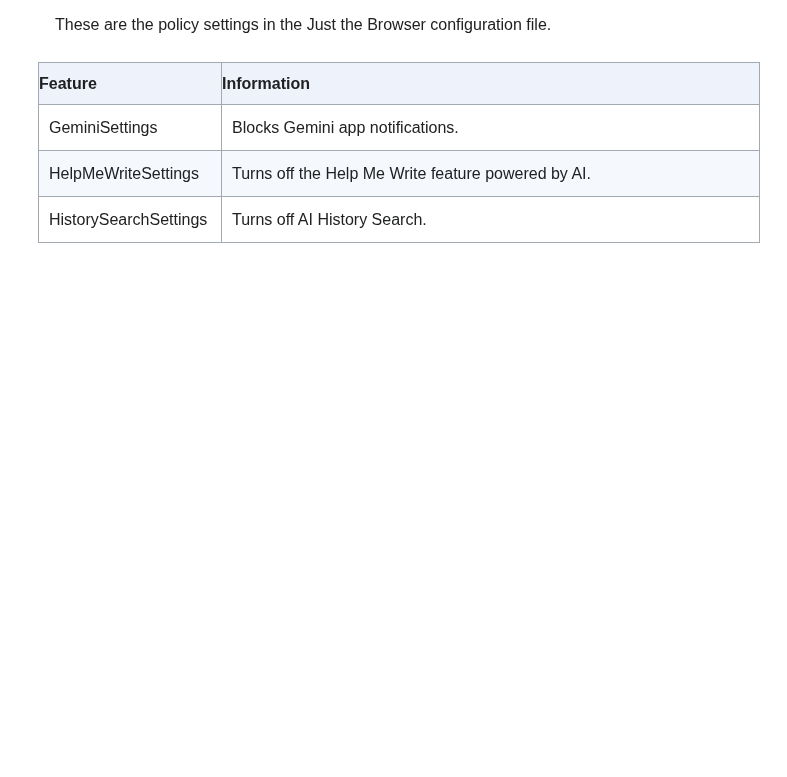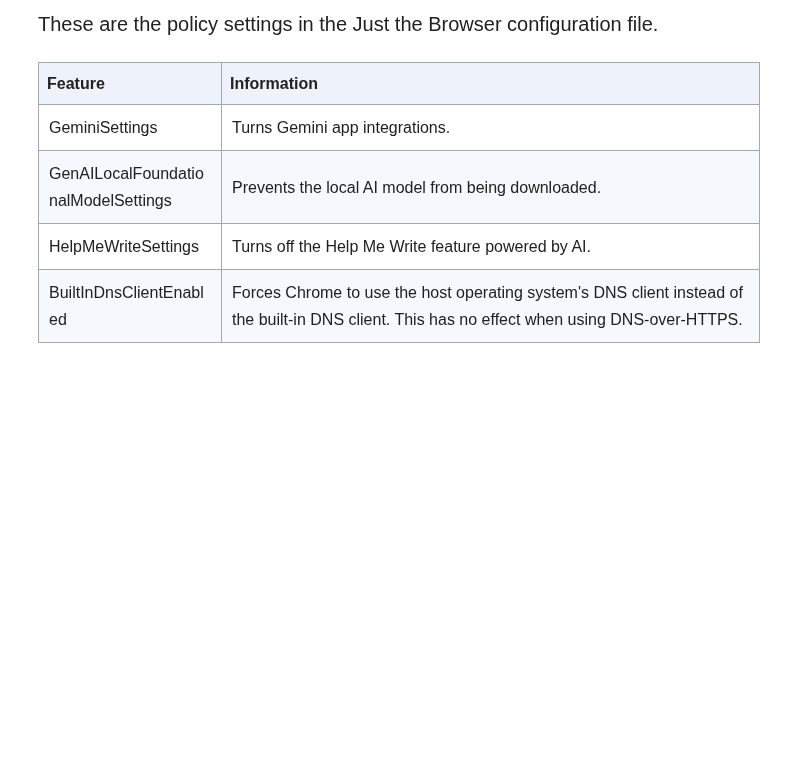--- a/index.html
+++ b/index.html
@@ -18,22 +18,22 @@
   body {
     width: 787px;
     min-height: 777px;
     font-family: "Liberation Sans", sans-serif;
     color: var(--text);
   }
   .page {
     padding: 11px 28px 20px 38px;
   }
   .intro {
-    margin: 0 0 24px 0;
-    font-size: 20px;
+    margin: 0 0 24px 17px;
+    font-size: 16px;
     line-height: 27px;
     color: var(--text);
   }
   table.policy-table {
     border-collapse: collapse;
     table-layout: fixed;
     width: 721px;
     font-size: 16px;
     line-height: 27px;
     color: var(--text);
@@ -42,21 +42,21 @@
   table.policy-table td {
     border: 1px solid var(--border);
     text-align: left;
     vertical-align: middle;
     overflow-wrap: break-word;
     word-wrap: break-word;
   }
   table.policy-table th {
     background: var(--header-bg);
     font-weight: bold;
-    padding: 7px 8px;
+    padding: 7px 0;
   }
   table.policy-table td {
     padding: 9px 10px;
     background: #ffffff;
   }
   table.policy-table col.feature-col { width: 183px; }
   table.policy-table col.info-col { width: 538px; }
   table.policy-table tbody tr:nth-child(even) td {
     background: var(--stripe-bg);
   }
@@ -74,29 +74,25 @@
     </colgroup>
     <thead>
       <tr>
         <th>Feature</th>
         <th>Information</th>
       </tr>
     </thead>
     <tbody>
         <tr>
           <td>GeminiSettings</td>
-          <td>Turns Gemini app integrations.</td>
-        </tr>
-        <tr>
-          <td>GenAILocalFoundationalModelSettings</td>
-          <td>Prevents the local AI model from being downloaded.</td>
+          <td>Blocks Gemini app notifications.</td>
         </tr>
         <tr>
           <td>HelpMeWriteSettings</td>
           <td>Turns off the Help Me Write feature powered by AI.</td>
         </tr>
         <tr>
-          <td>BuiltInDnsClientEnabled</td>
-          <td>Forces Chrome to use the host operating system's DNS client instead of the built-in DNS client. This has no effect when using DNS-over-HTTPS.</td>
+          <td>HistorySearchSettings</td>
+          <td>Turns off AI History Search.</td>
         </tr>
       </tbody>
   </table>
 </div>
 
 </body></html>

